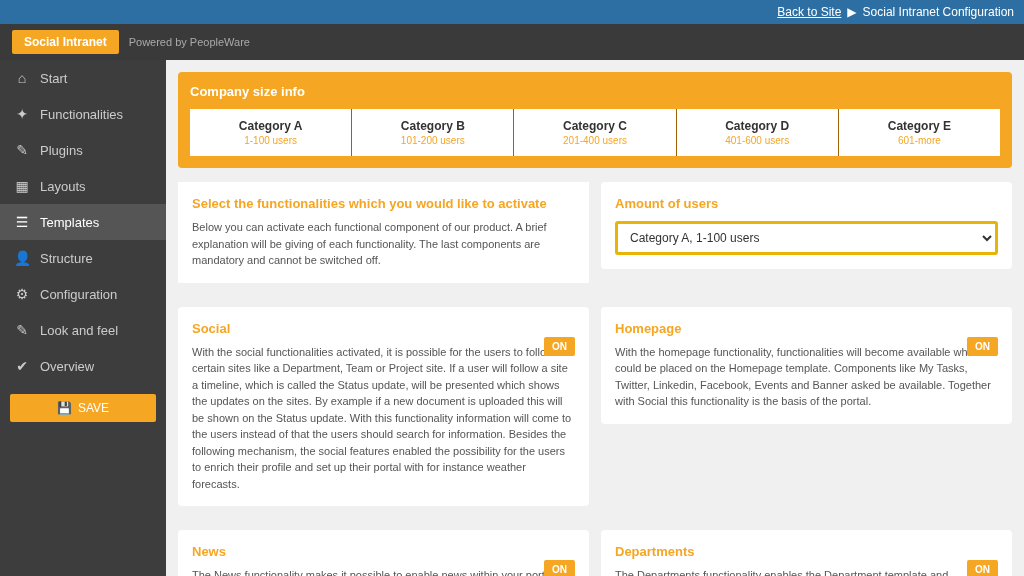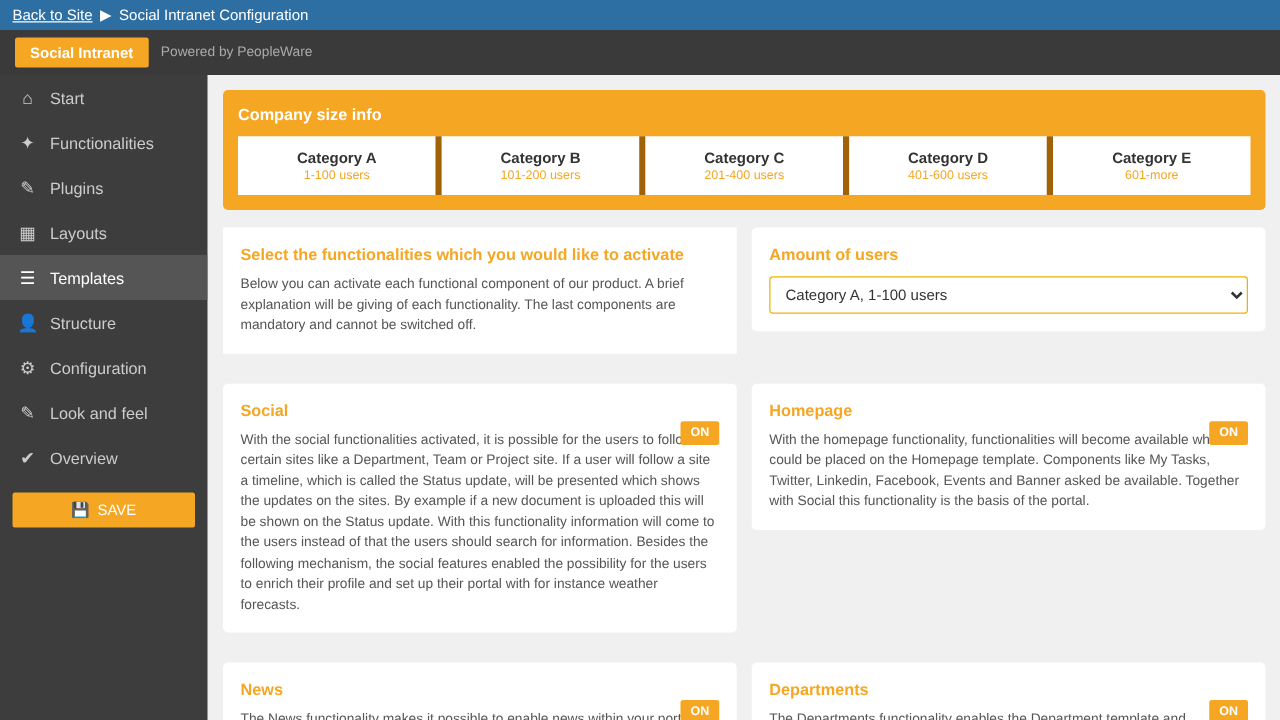--- a/index.html
+++ b/index.html
@@ -8,20 +8,21 @@
     
     #topbar {
       background: #2d6fa3;
       color: white;
       font-size: 12px;
       padding: 5px 10px;
       display: flex;
       align-items: center;
       gap: 6px;
       flex-shrink: 0;
+      justify-content: flex-end;
     }
 
     
     #header {
       background: #3a3a3a;
       padding: 6px 12px;
       display: flex;
       align-items: center;
       gap: 10px;
       flex-shrink: 0;
@@ -106,21 +107,21 @@
     }
     .company-categories {
       display: flex;
       gap: 0;
     }
     .company-cat {
       flex: 1;
       background: white;
       padding: 10px 8px;
       text-align: center;
-      border-right: 5px solid #a16207;
+      border-right: 1px solid #a16207;
       cursor: pointer;
     }
     .company-cat:last-child { border-right: none; }
     .company-cat-name {
       font-weight: bold;
       font-size: 12px;
       color: #333;
       display: block;
     }
     .company-cat-range {
@@ -154,21 +155,21 @@
       margin-bottom: 10px;
     }
     .company-size-label {
       color: #555;
       font-size: 11px;
       margin-bottom: 6px;
     }
     .company-select {
       width: 100%;
       padding: 6px 8px;
-      border: 1px solid #eab308;
+      border: 3px solid #eab308;
       border-radius: 3px;
       font-size: 12px;
       color: #333;
       background: white;
       cursor: pointer;
     }
 
     
     .feature-panel {
       background: white;

